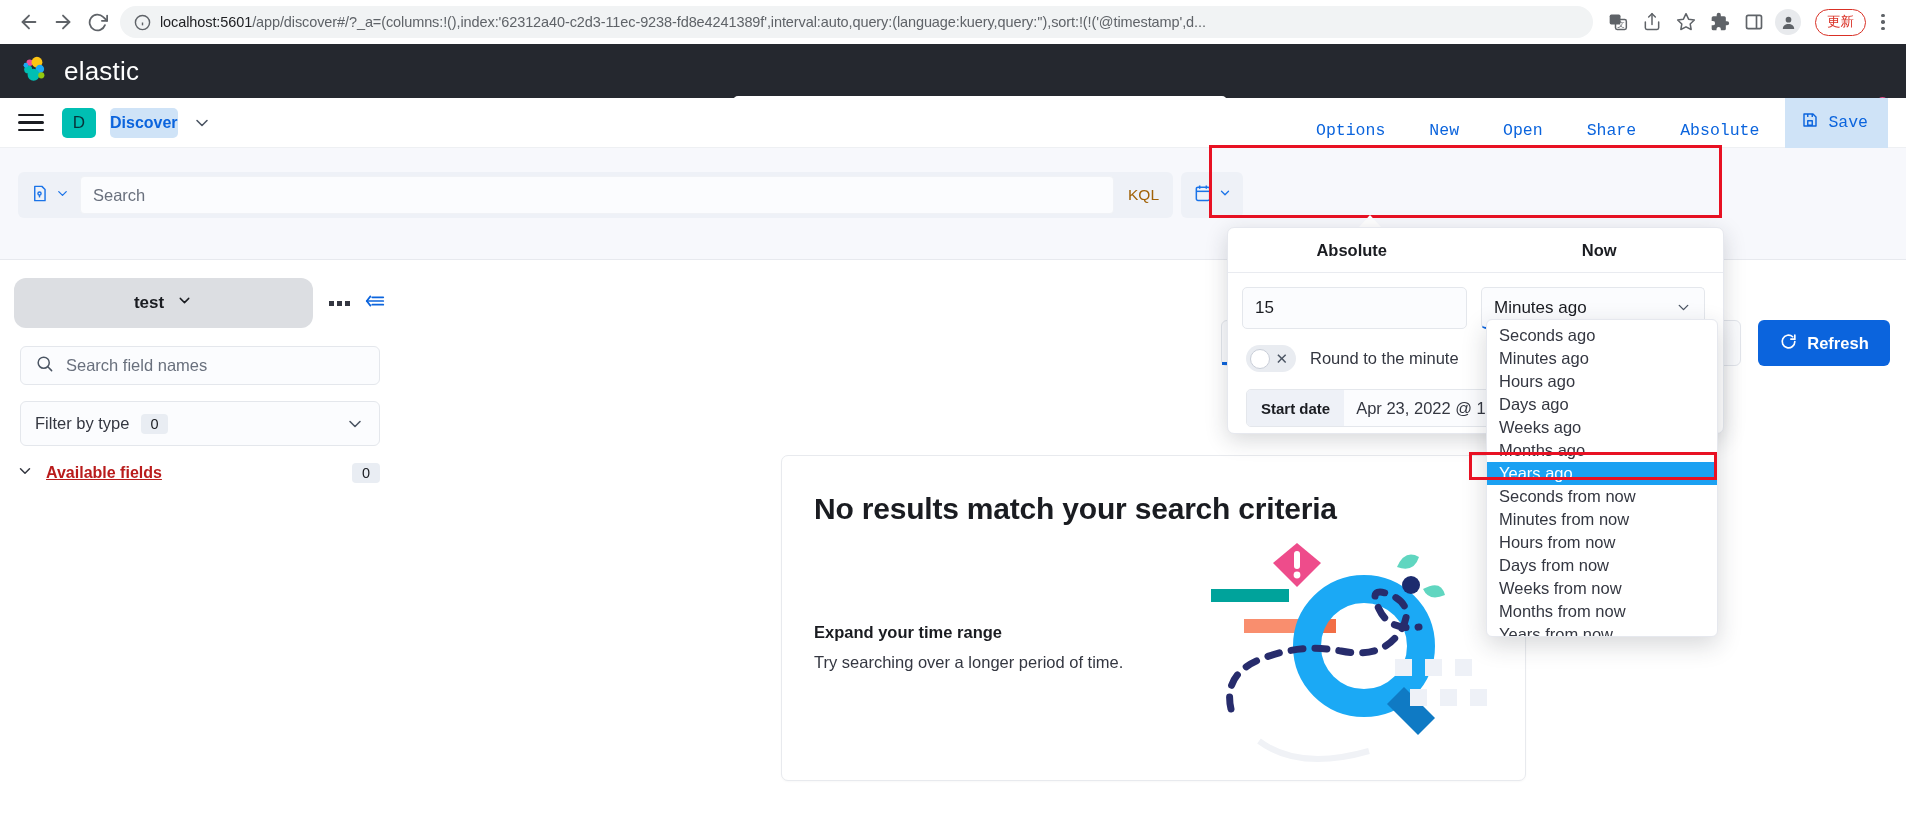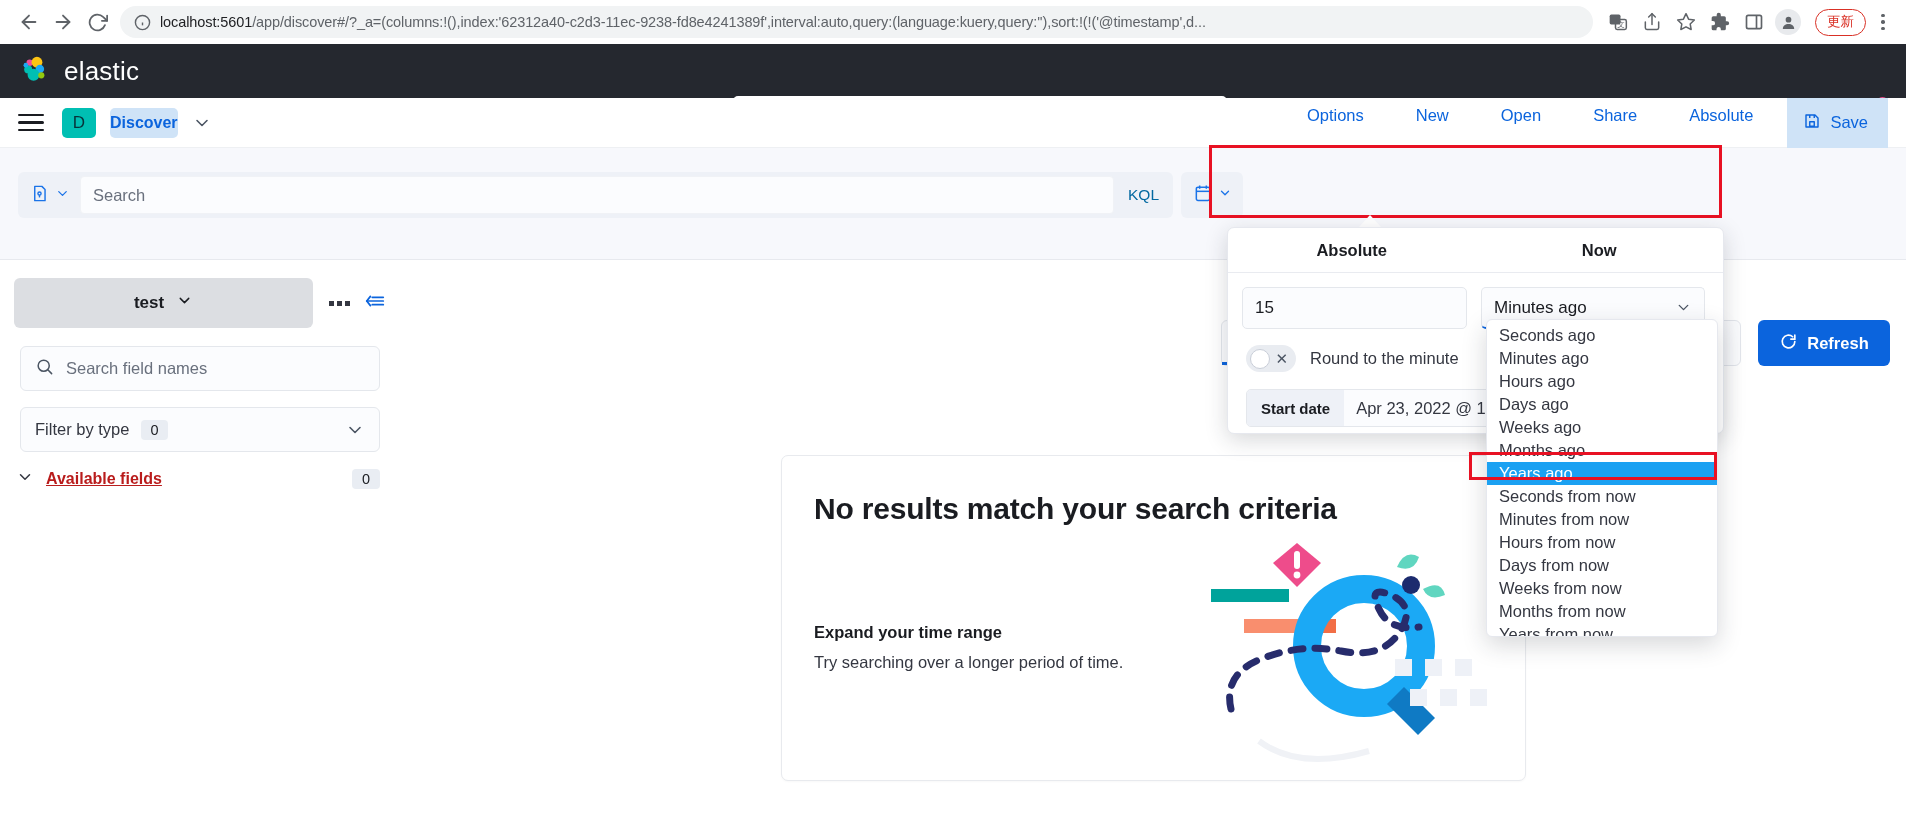--- a/index.html
+++ b/index.html
@@ -85,21 +85,21 @@
     width:34px; height:30px; border-radius:5px; background:#00bfb3;
     color:#07333a; font-size:17px; font-weight:500;
     display:flex; align-items:center; justify-content:center; margin-right:14px;
   }
   .dtab {
     background:#cfe3f7; color:#0b64dd; font-size:16px; font-weight:600;
     padding:6px 0; border-radius:5px;
   }
   .dcaret { margin-left:14px; color:#4b5563; display:flex; }
   .appnav-right {
-    margin-left:auto; display:flex; align-items:flex-start; gap:16px;
+    margin-left:auto; display:flex; align-items:flex-end; gap:8px;font-family:Liberation Mono, monospace;
   }
   .anav-link {
     color:#0b64dd; font-size:16.5px; padding:8px 18px; font-weight:400;
   }
   .save-btn {
     background:#cfe3f7; color:#0b64dd; font-size:16.5px; font-weight:400;
     padding:9px 20px 9px 16px; display:flex; align-items:center; gap:9px;
     border-radius:0; height:50px;
   }
 
@@ -112,21 +112,21 @@
   .qbox {
     width:1155px; height:46px; background:#eef1f7; border-radius:6px;
     display:flex; align-items:center; padding:0 0 0 12px;
   }
   .qdoc { display:flex; align-items:center; gap:6px; color:#1a73e8; padding-right:10px; }
   .qinput {
     flex:1 1 auto; height:38px; background:#fbfcfe; border-radius:4px;
     display:flex; align-items:center; padding:0 12px; color:#69707d; font-size:16.5px;
     border:1px solid #f0f2f6;
   }
-  .kql { color:#0369a1; font-size:15.5px; padding:0 14px; font-weight:400; }
+  .kql { color:#a16207; font-size:15.5px; padding:0 14px; font-weight:400; }
   .cal-btn {
     width:62px; height:46px; background:#eef1f7; border-radius:6px; margin-left:8px;
     display:flex; align-items:center; justify-content:center; gap:5px; color:#1a73e8;
   }
 
   
   .timegrp {
     position:absolute; left:1221px; top:172px; width:520px; height:46px;
     background:#fbfcfe; border:1px solid #e3e6ec; border-radius:6px;
     display:flex; align-items:center;
@@ -150,29 +150,29 @@
 
   
   .filterrow { position:absolute; left:14px; top:238px; display:flex; align-items:center; gap:11px; }
   .fdash { color:#9aa2ae; font-size:16px; }
   .addfilter { color:#0b64dd; font-size:16.5px; }
 
   
   .sidebar { position:absolute; left:0; top:278px; width:400px; height:551px; background:#fff; }
   .idxrow { display:flex; align-items:center; padding:0 14px; }
   .idxbtn {
-    width:320px; height:50px; background:#dcdee2; border-radius:6px;
+    width:320px; height:50px; background:#dcdee2; border-radius:12px;
     display:flex; align-items:center; justify-content:center; gap:12px;
     color:#1a1c21; font-size:17px; font-weight:700;
   }
   .idx-icons { display:flex; align-items:center; gap:14px; margin-left:16px; }
   .dots3 { display:flex; gap:3px; }
   .dots3 i { width:5px; height:5px; background:#343741; display:block; }
   .fieldsearch {
-    margin:18px 20px 0 20px; height:45px; border:1px solid #e4e7ec; border-radius:6px;
+    margin:18px 20px 0 20px; height:39px; border:1px solid #e4e7ec; border-radius:6px;
     background:#fbfcfe; display:flex; align-items:center; padding:0 14px; gap:12px;
   }
   .fieldsearch span { color:#69707d; font-size:16.5px; }
   .filtertype {
     margin:16px 20px 0 20px; height:45px; border:1px solid #e4e7ec; border-radius:6px;
     background:#fbfcfe; display:flex; align-items:center; padding:0 14px;
   }
   .ft-label { color:#343741; font-size:16.5px; }
   .pill {
     background:#e9edf3; border-radius:4px; color:#1a1c21; font-size:14.5px;

